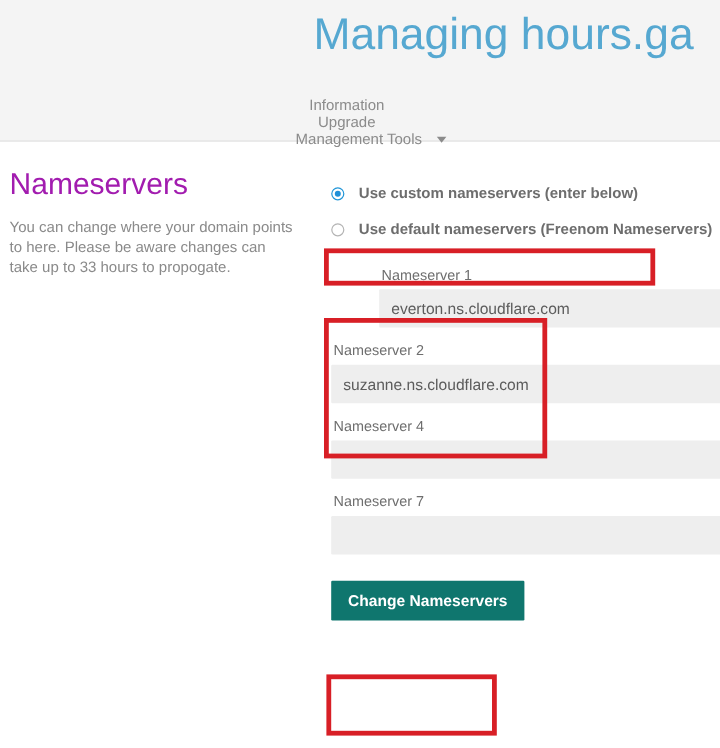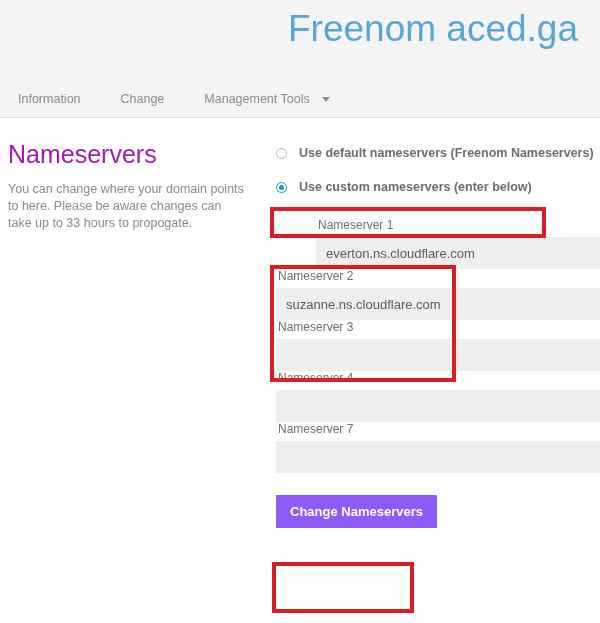--- a/index.html
+++ b/index.html
@@ -32,20 +32,21 @@
     white-space: nowrap;
   }
   .navbar {
     position: absolute;
     left: 0; right: 0;
     bottom: 0;
     height: 36px;
     display: flex;
     align-items: center;
     padding-left: 18px;
+    flex-direction: column;
   }
   .nav-item {
     font-size: 12.5px;
     color: #8b8b8b;
     margin-right: 40px;
     display: flex;
     align-items: center;
     cursor: pointer;
     white-space: nowrap;
   }
@@ -122,21 +123,21 @@
     background: #1f90d8;
   }
   .radio-label {
     font-size: 12.5px;
     font-weight: bold;
     color: #6d6d6d;
     white-space: nowrap;
   }
 
   
-  .ns-block { }
+  .ns-block { margin-top: 12px; }
   .ns-label {
     font-size: 12px;
     color: #6e6e6e;
     margin-bottom: 5px;
     padding-left: 2px;
   }
   .ns-input {
     display: block;
     width: 330px;
     height: 32px;
@@ -147,21 +148,21 @@
     font-size: 13px;
     color: #5c5c5c;
     padding: 0 10px;
     border-radius: 1px;
   }
   .ns-input::placeholder { color: #b9b9b9; }
 
   
   .btn-wrap { margin-top: 22px; }
   .btn-submit {
-    background: #8b5cf6;
+    background: #0f766e;
     border: none;
     color: #ffffff;
     font-family: "Liberation Sans", sans-serif;
     font-size: 13px;
     font-weight: bold;
     padding: 9px 14px;
     cursor: pointer;
     border-radius: 1px;
   }
 
@@ -173,69 +174,65 @@
     z-index: 20;
   }
   #anno-radio   { left: 270px; top: 207px; width: 276px; height: 31px; }
   #anno-fields  { left: 270px; top: 265px; width: 186px; height: 117px; }
   #anno-button  { left: 272px; top: 562px; width: 142px; height: 51px; }
 </style>
 </head>
 <body>
 
 <div class="header">
-  <div class="page-title">Freenom aced.ga</div>
+  <div class="page-title">Managing hours.ga</div>
 
   <div class="navbar">
     <div class="nav-item">
       <span>Information</span>
     </div>
     <div class="nav-item">
-      <span>Change</span>
+      <span>Upgrade</span>
     </div>
     <div class="nav-item">
       <span>Management Tools</span>
       <span class="caret"></span>
     </div>
   </div>
 </div>
 
 <div class="main">
 
   <div class="col-left">
     <h2 class="section-title">Nameservers</h2>
     <p class="section-desc">You can change where your domain points to here. Please be aware changes can take up to 33 hours to propogate.</p>
   </div>
 
   <div class="col-right">
 
+    <div class="radio-row second">
+      <span class="radio checked"></span>
+      <span class="radio-label">Use custom nameservers (enter below)</span>
+    </div>
+
     <div class="radio-row">
       <span class="radio"></span>
       <span class="radio-label">Use default nameservers (Freenom Nameservers)</span>
     </div>
 
-    <div class="radio-row second">
-      <span class="radio checked"></span>
-      <span class="radio-label">Use custom nameservers (enter below)</span>
-    </div>
-
     <div class="ns-block" style="margin-top:18px;margin-left:40px;">
       <div class="ns-label">Nameserver 1</div>
       <input class="ns-input" type="text" value="everton.ns.cloudflare.com" style="">
     </div>
 
     <div class="ns-block">
       <div class="ns-label">Nameserver 2</div>
       <input class="ns-input" type="text" value="suzanne.ns.cloudflare.com" style="">
     </div>
 
-    <div class="ns-block">
-      <div class="ns-label">Nameserver 3</div>
-      <input class="ns-input" type="text" value="" style="">
-    </div>
 
     <div class="ns-block">
       <div class="ns-label">Nameserver 4</div>
       <input class="ns-input" type="text" value="" style="">
     </div>
 
     <div class="ns-block">
       <div class="ns-label">Nameserver 7</div>
       <input class="ns-input" type="text" value="" style="">
     </div>

